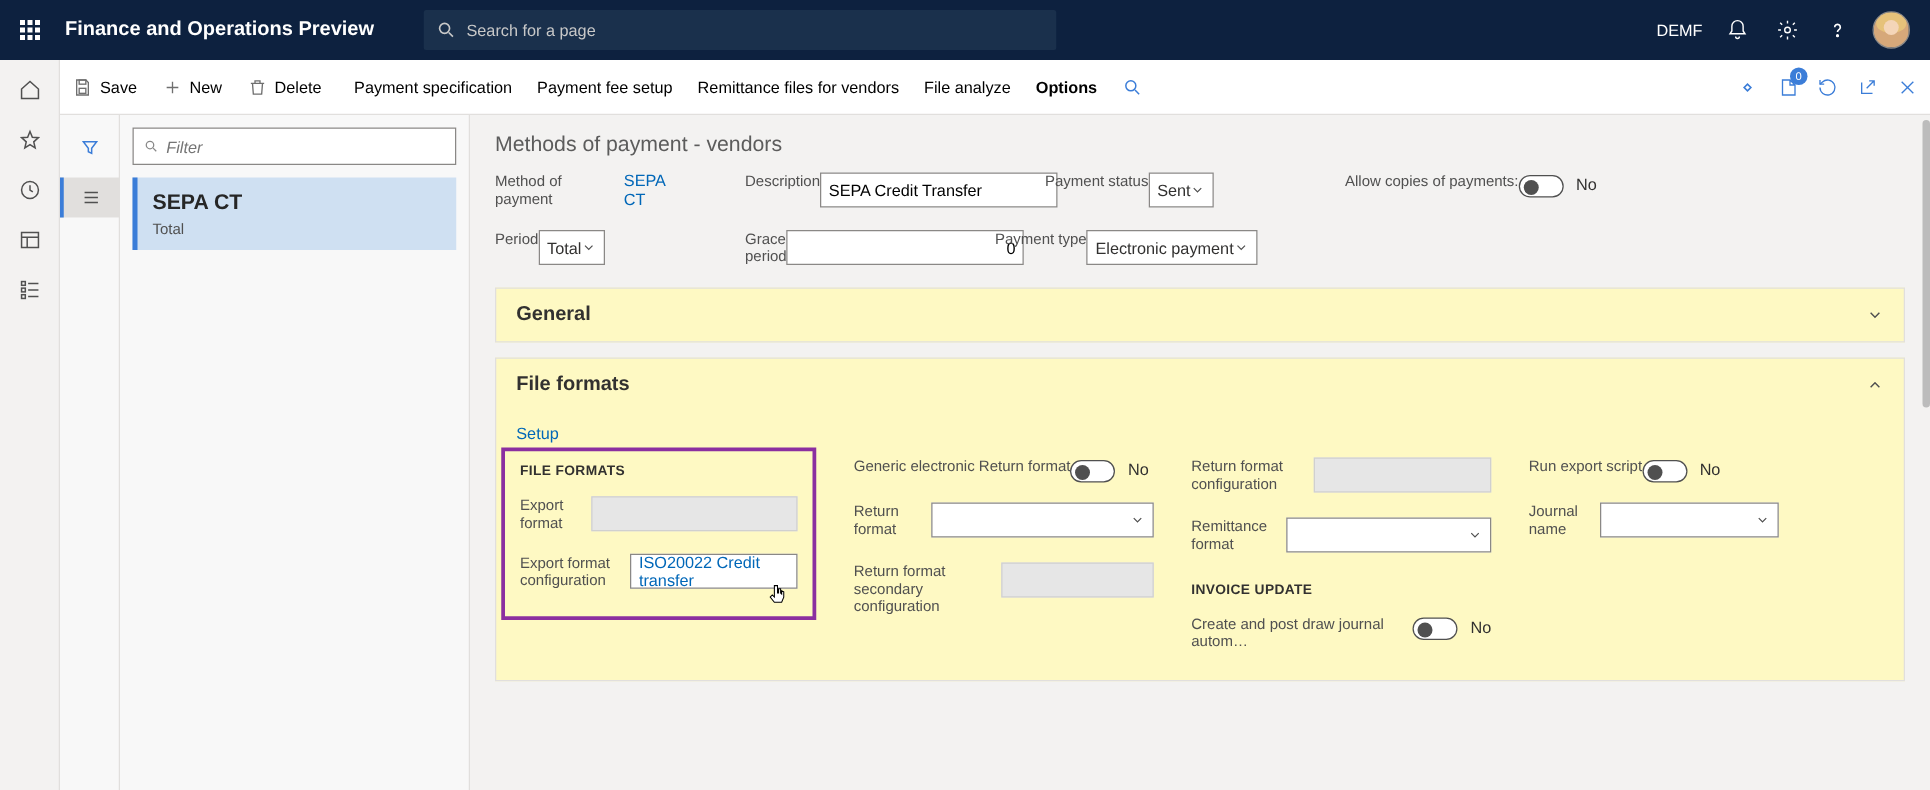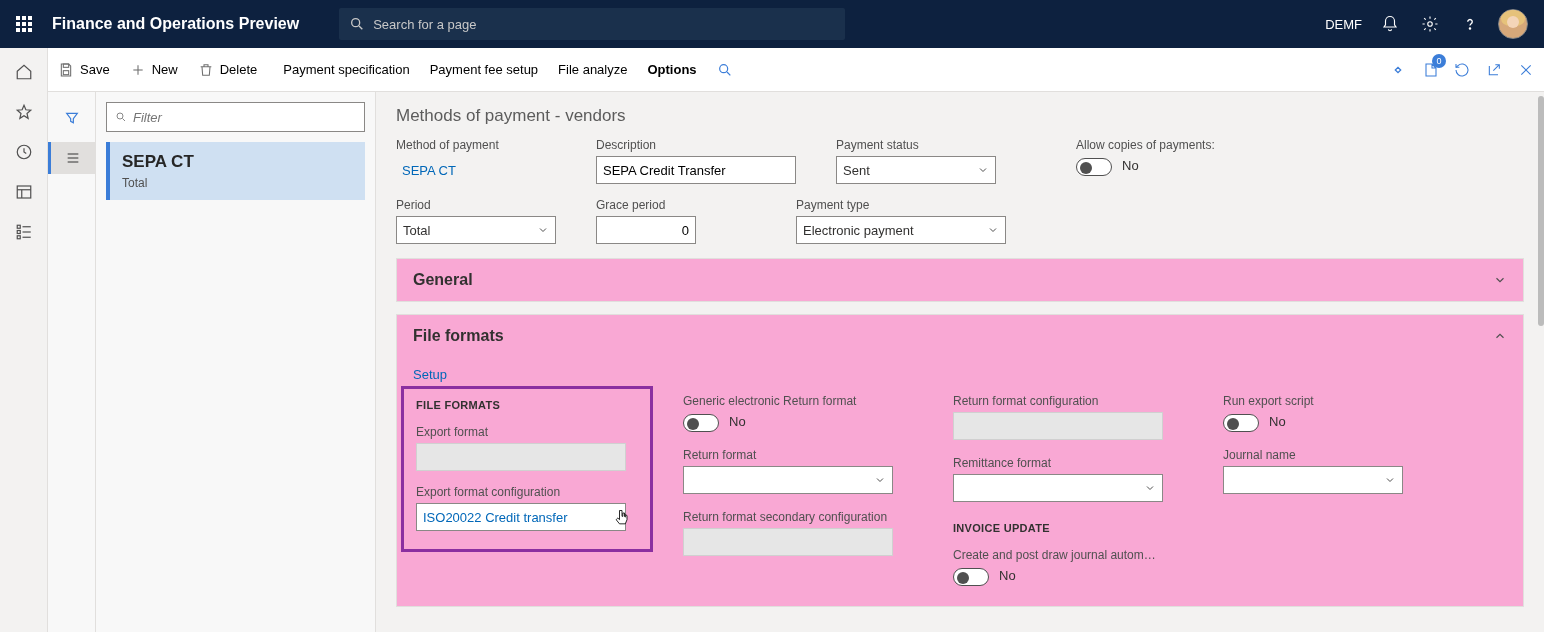--- a/index.html
+++ b/index.html
@@ -52,38 +52,38 @@
 .filter-input svg{width:12px; height:12px; stroke:#888; fill:none;}
 .filter-input input{border:none; outline:none; flex:1; font-size:13px; font-style:italic; color:#15803d;}
 .list-item { margin-top: 10px; background: #cfe0f2; border-left: 4px solid #3b7dd8; padding: 10px 12px; cursor: pointer; }
 .list-item .title { font-size: 17px; font-weight: 600; color: #262626; }
 .list-item .sub { font-size: 12px; color: #505050; margin-top: 4px; }
 
 .form-col { flex: 1; position: relative; padding: 14px 20px 0 20px; overflow-y: auto; height: 100%; }
 .breadcrumb { font-size: 17px; color: #5c5c5c; margin-bottom: 12px; }
 
 .field-grid { display: flex; gap: 40px; margin-bottom: 14px; flex-wrap:wrap;}
-.field { display: flex; flex-direction: column; }
+.field { display: flex; flex-direction: row; }
 .field-label { font-size: 12px; color: #505050; margin-bottom: 4px; }
 .field input.txt, .field .select { height: 28px; border: 1px solid #8a8886; padding: 0 6px; font-size: 13px; background: #fff; }
 .field .select { display: flex; align-items: center; justify-content: space-between; cursor: pointer; }
 .field .select svg { width: 12px; height: 12px; stroke: #505050; fill:none; }
 .w160{width:160px;} .w200{width:200px;} .w210{width:210px;} .w100{width:100px;}
 .readonly-link { height:28px; display:flex; align-items:center; padding:0 6px; color:#0067b8; }
 .num-right{ text-align:right; }
 
 .toggle-row{ display:flex; align-items:flex-start; gap:10px; margin-top:2px;}
 .toggle { width: 36px; height: 18px; border-radius: 9px; position: relative; cursor: pointer; }
 .toggle .knob{ position:absolute; width:12px; height:12px; border-radius:50%; top:3px;}
 .toggle.off{ border:1px solid #505050; background:#fff;}
 .toggle.off .knob{ left:3px; background:#505050;}
 .toggle.on{ background:#0067b8;}
 .toggle.on .knob{ right:3px; background:#fff;}
 
-.section { background: #f9a8d4; border: 1px solid #e1dfdd; margin-top: 12px; }
+.section { background: #fef9c3; border: 1px solid #e1dfdd; margin-top: 12px; }
 .section-header { display: flex; align-items: center; justify-content: space-between; padding: 12px 16px; cursor: pointer; }
 .section-header .title { font-size: 16px; font-weight: 600; }
 .section-header svg { width: 14px; height: 14px; stroke: #505050; fill:none;}
 .section-body { padding: 10px 16px 20px 16px; }
 
 .link { color:#0067b8; font-size:13px; cursor:pointer; }
 
 .ff-columns { display:flex; gap:30px; margin-top:12px; align-items:flex-start;}
 .ff-col { display:flex; flex-direction:column; gap:16px; }
 .col1{width:240px;} .col2{width:240px;} .col3{width:240px;} .col4{width:200px;}
@@ -179,20 +179,23 @@
       <svg viewBox="0 0 24 24" stroke-width="1.6">
         <path d="M4 7h16M9 7V4h6v3M6 7l1 13h10l1-13"></path>
       </svg>
       <span>Delete</span>
     </div>
   <div class="action-btn gap">
       <span>Payment specification</span>
     </div>
   <div class="action-btn">
       <span>Payment fee setup</span>
+    </div>
+  <div class="action-btn">
+      <span>Remittance files for vendors</span>
     </div>
   <div class="action-btn">
       <span>File analyze</span>
     </div>
   <div class="action-btn selected">
       <span>Options</span>
     </div>
   <div class="action-btn">
       <svg viewBox="0 0 24 24" stroke-width="1.8" style="stroke:#3b7dd8;">
         <circle cx="10" cy="10" r="6"></circle>

